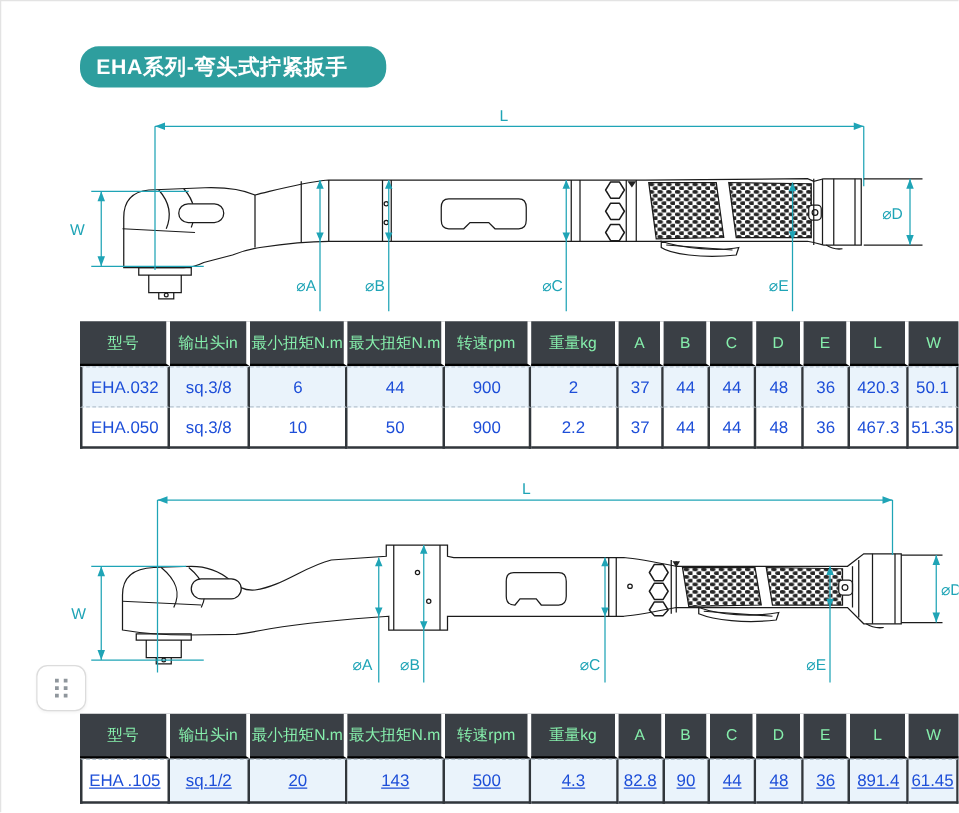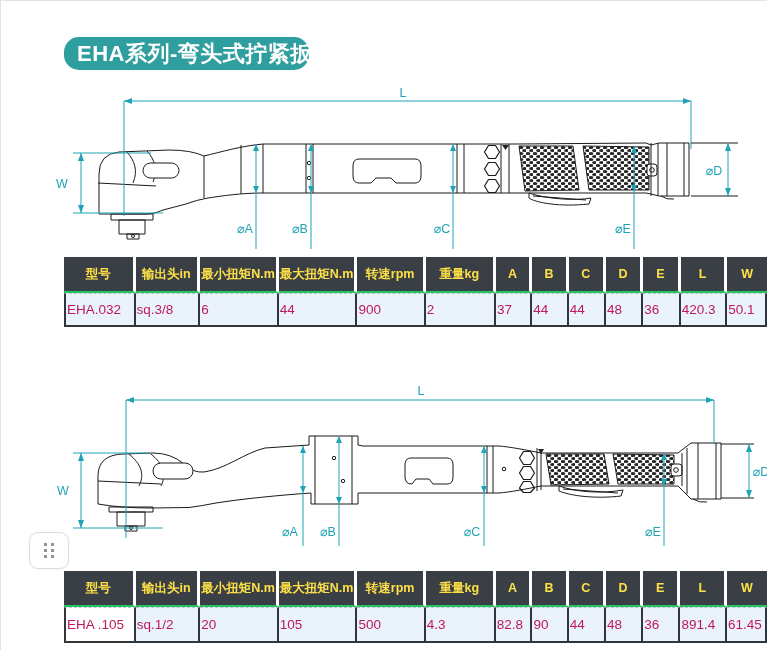--- a/index.html
+++ b/index.html
@@ -1,41 +1,41 @@
 <!DOCTYPE html>
 <html><head>
 <meta charset="utf-8">
 <style>
   html,body{margin:0;padding:0;background:#fff;}
   #page{position:relative;width:767px;height:650px;background:#fff;overflow:hidden;
         border-left:1px solid #e3e3e3;border-top:1px solid #e3e3e3;box-sizing:border-box;
         font-family:"Liberation Sans",sans-serif;}
   .title-bar{position:absolute;left:63px;top:36px;width:245px;height:33px;background:#2e9e9e;
-        color:#fff;font-size:22px;font-weight:bold;line-height:33px;padding-left:13px;
+        color:#fff;font-size:17px;font-weight:bold;line-height:33px;padding-left:13px;
         box-sizing:border-box;letter-spacing:.5px;white-space:nowrap;border-radius:15px;}
   svg.drawing{position:absolute;left:0;}
   #drawing1{top:85px;}
   #drawing2{top:375px;}
   svg .dim-txt{font-family:"Liberation Sans",sans-serif;font-size:12.5px;fill:#1fa4b6;}
   table.spec{position:absolute;left:63px;border-collapse:separate;border-spacing:0;
         table-layout:fixed;background:#fff;}
   #table1{top:256px;}
   #table2{top:570px;}
-  table.spec th{background:#3a3f45;color:#fde047;font-weight:700;font-size:12.5px;height:34px;
+  table.spec th{background:#3a3f45;color:#86efac;font-weight:400;font-size:12.5px;height:34px;
         text-align:center;vertical-align:middle;border-right:3px solid #fff;
-        border-bottom:2px solid #22c55e;white-space:nowrap;overflow:hidden;padding:0 1px;}
+        border-bottom:2px solid #000000;white-space:nowrap;overflow:hidden;padding:0 1px;}
   table.spec th:last-child{border-right:none;}
-  table.spec td{font-size:13.5px;color:#be185d;height:31px;vertical-align:middle;
+  table.spec td{font-size:13.5px;color:#1d4ed8;height:31px;text-align:center;vertical-align:middle;
         border-right:2px solid #31363b;border-bottom:1px dashed #b6c4cf;white-space:nowrap;
         overflow:hidden;padding:0 1px;}
   table.spec td:first-child{border-left:2px solid #31363b;}
   table.spec tbody tr:first-child td{border-top:1px dashed #b6c4cf;}
   table.spec tbody tr:last-child td{border-bottom:2px solid #31363b;}
   tr.alt td{background:#eaf3fb;}
-  #table2 tbody td{background:#eaf3fb;height:33px;}
+  #table2 tbody td{background:#eaf3fb;height:33px;text-decoration:underline;}
   #table2 tbody td:first-child{background:#fff;}
   .drag-btn{position:absolute;left:28px;top:531px;width:38px;height:35px;background:#fff;
         border:1px solid #dcdcdc;border-radius:9px;display:flex;align-items:center;
         justify-content:center;box-shadow:0 1px 2px rgba(0,0,0,.04);cursor:pointer;}
   .dots{display:grid;grid-template-columns:3px 3px;grid-auto-rows:3px;column-gap:4px;row-gap:3px;}
   .dots i{background:#8f969c;width:3px;height:3px;display:block;}
 </style>
 </head>
 <body>
 
@@ -154,20 +154,35 @@
         <td>900</td>
         <td>2</td>
         <td>37</td>
         <td>44</td>
         <td>44</td>
         <td>48</td>
         <td>36</td>
         <td>420.3</td>
         <td>50.1</td>
       </tr>
+      <tr>
+        <td>EHA.050</td>
+        <td>sq.3/8</td>
+        <td>10</td>
+        <td>50</td>
+        <td>900</td>
+        <td>2.2</td>
+        <td>37</td>
+        <td>44</td>
+        <td>44</td>
+        <td>48</td>
+        <td>36</td>
+        <td>467.3</td>
+        <td>51.35</td>
+      </tr>
     </tbody>
   </table>
 
   <svg id="drawing2" class="drawing" width="767" height="185" viewBox="0 0 767 185">
     <defs>
       <pattern id="k2" width="7" height="6" patternUnits="userSpaceOnUse">
         <rect width="7" height="6" fill="#fff"></rect>
         <ellipse cx="2" cy="1.5" rx="2.4" ry="1.5" fill="#262626"></ellipse>
         <ellipse cx="5.5" cy="4.5" rx="2.4" ry="1.5" fill="#262626"></ellipse>
       </pattern>
@@ -276,21 +291,21 @@
         <th>E</th>
         <th>L</th>
         <th>W</th>
       </tr>
     </thead>
     <tbody>
       <tr>
         <td>EHA .105</td>
         <td>sq.1/2</td>
         <td>20</td>
-        <td>105</td>
+        <td>143</td>
         <td>500</td>
         <td>4.3</td>
         <td>82.8</td>
         <td>90</td>
         <td>44</td>
         <td>48</td>
         <td>36</td>
         <td>891.4</td>
         <td>61.45</td>
       </tr>

